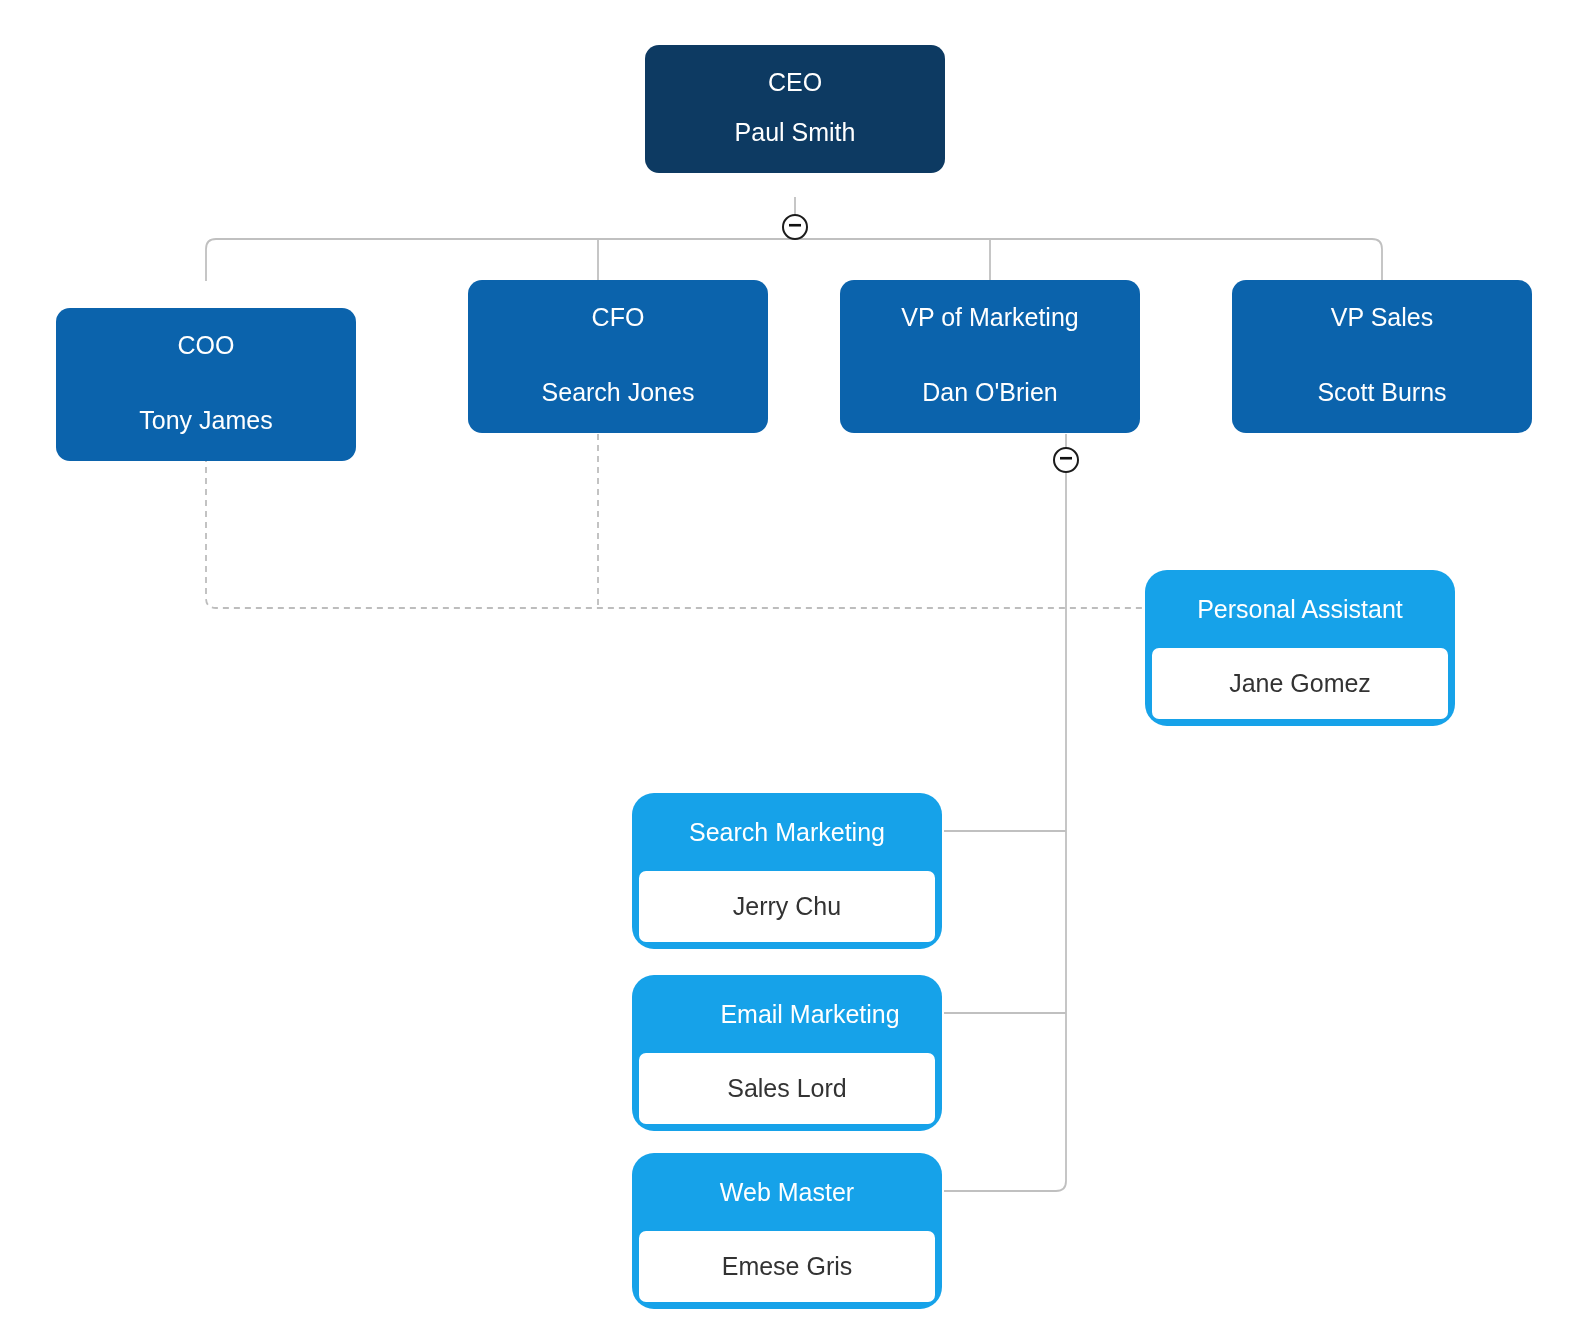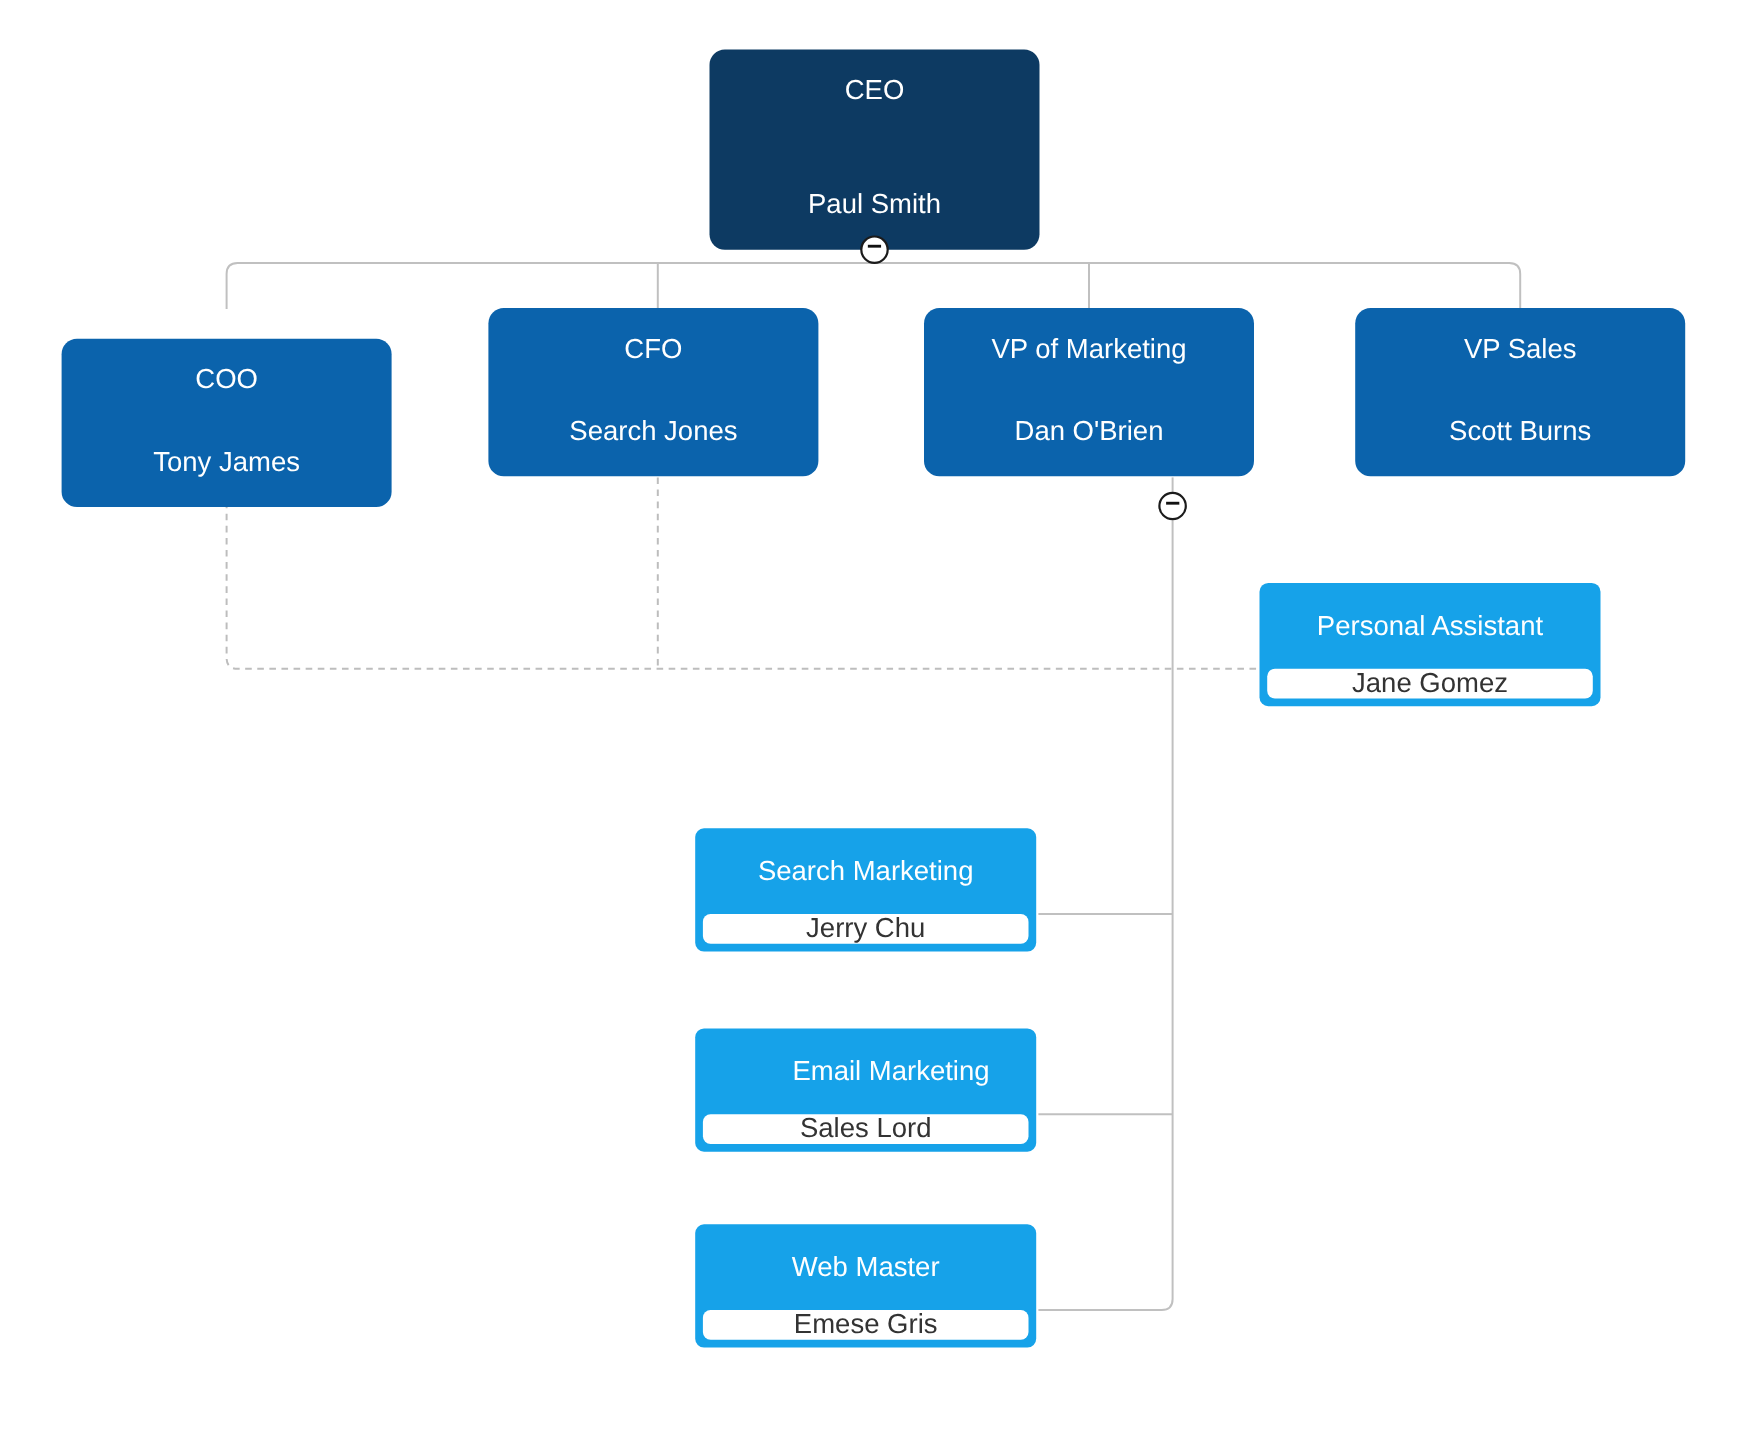--- a/index.html
+++ b/index.html
@@ -11,22 +11,22 @@
   .node{
     position:absolute;width:300px;height:153px;border-radius:14px;
     box-sizing:border-box;display:flex;flex-direction:column;
     justify-content:space-between;align-items:center;text-align:center;
     padding:22px 12px 26px;color:#ffffff;
   }
   .node.exec{background:#0d3a62;}
   .node.mgr{background:#0b63ac;}
   .node .title,.node .name{font-size:25px;line-height:30px;}
   .child{
-    position:absolute;width:310px;height:112px;background:#16a2e9;
-    border-radius:8px;box-sizing:border-box;
+    position:absolute;width:310px;height:156px;background:#16a2e9;
+    border-radius:22px;box-sizing:border-box;margin-top:40px;
   }
   .child .hdr{
     height:78px;display:flex;align-items:center;justify-content:center;
     color:#ffffff;font-size:25px;
   }
   .child .bdy{
     position:absolute;left:7px;right:7px;top:78px;bottom:7px;
     background:#ffffff;border-radius:7px;display:flex;align-items:center;
     justify-content:center;font-size:25px;color:#333333;
   }
@@ -55,31 +55,31 @@
     <path d="M 1066 434 L 1066 448" stroke="#c0c0c0" stroke-width="1.8"></path>
 
     <path d="M 1066 473 L 1066 1181 Q 1066 1191 1056 1191 L 944 1191" stroke="#c0c0c0" stroke-width="1.8"></path>
     <path d="M 944 831 L 1066 831" stroke="#c0c0c0" stroke-width="1.8"></path>
     <path d="M 944 1013 L 1066 1013" stroke="#c0c0c0" stroke-width="1.8"></path>
 
     <path d="M 206 434 L 206 598 Q 206 608 216 608 L 1145 608" stroke="#bdbdbd" stroke-width="1.8" stroke-dasharray="6 5"></path>
     <path d="M 598 434 L 598 608" stroke="#bdbdbd" stroke-width="1.8" stroke-dasharray="6 5"></path>
   </svg>
 
-  <div class="node exec" style="left:645px;top:45px;height:182px;">
+  <div class="node exec" style="left:645px;top:45px;height:128px;">
     <div class="title">CEO</div>
     <div class="name">Paul Smith</div>
   </div>
 
   <div class="node mgr" style="left:56px;top:280px;margin-top:28px;">
     <div class="title">COO</div>
     <div class="name">Tony James</div>
   </div>
 
-  <div class="node mgr" style="left:444px;top:280px;">
+  <div class="node mgr" style="left:468px;top:280px;">
     <div class="title">CFO</div>
     <div class="name">Search Jones</div>
   </div>
 
   <div class="node mgr" style="left:840px;top:280px;">
     <div class="title">VP of Marketing</div>
     <div class="name">Dan O'Brien</div>
   </div>
 
   <div class="node mgr" style="left:1232px;top:280px;">

